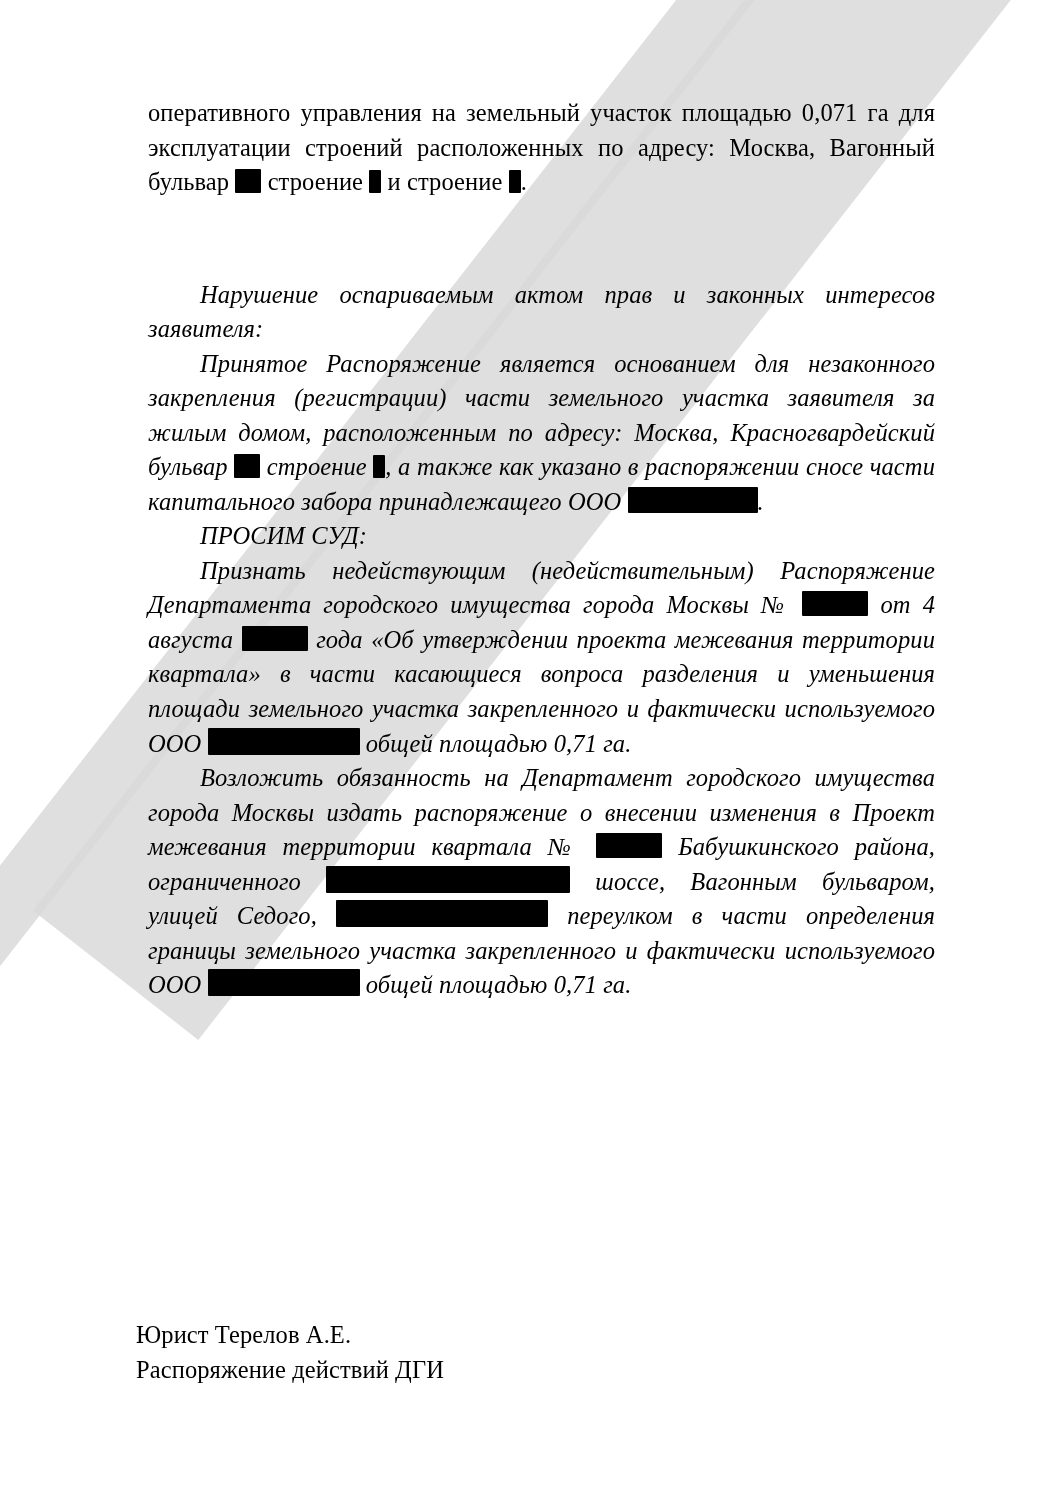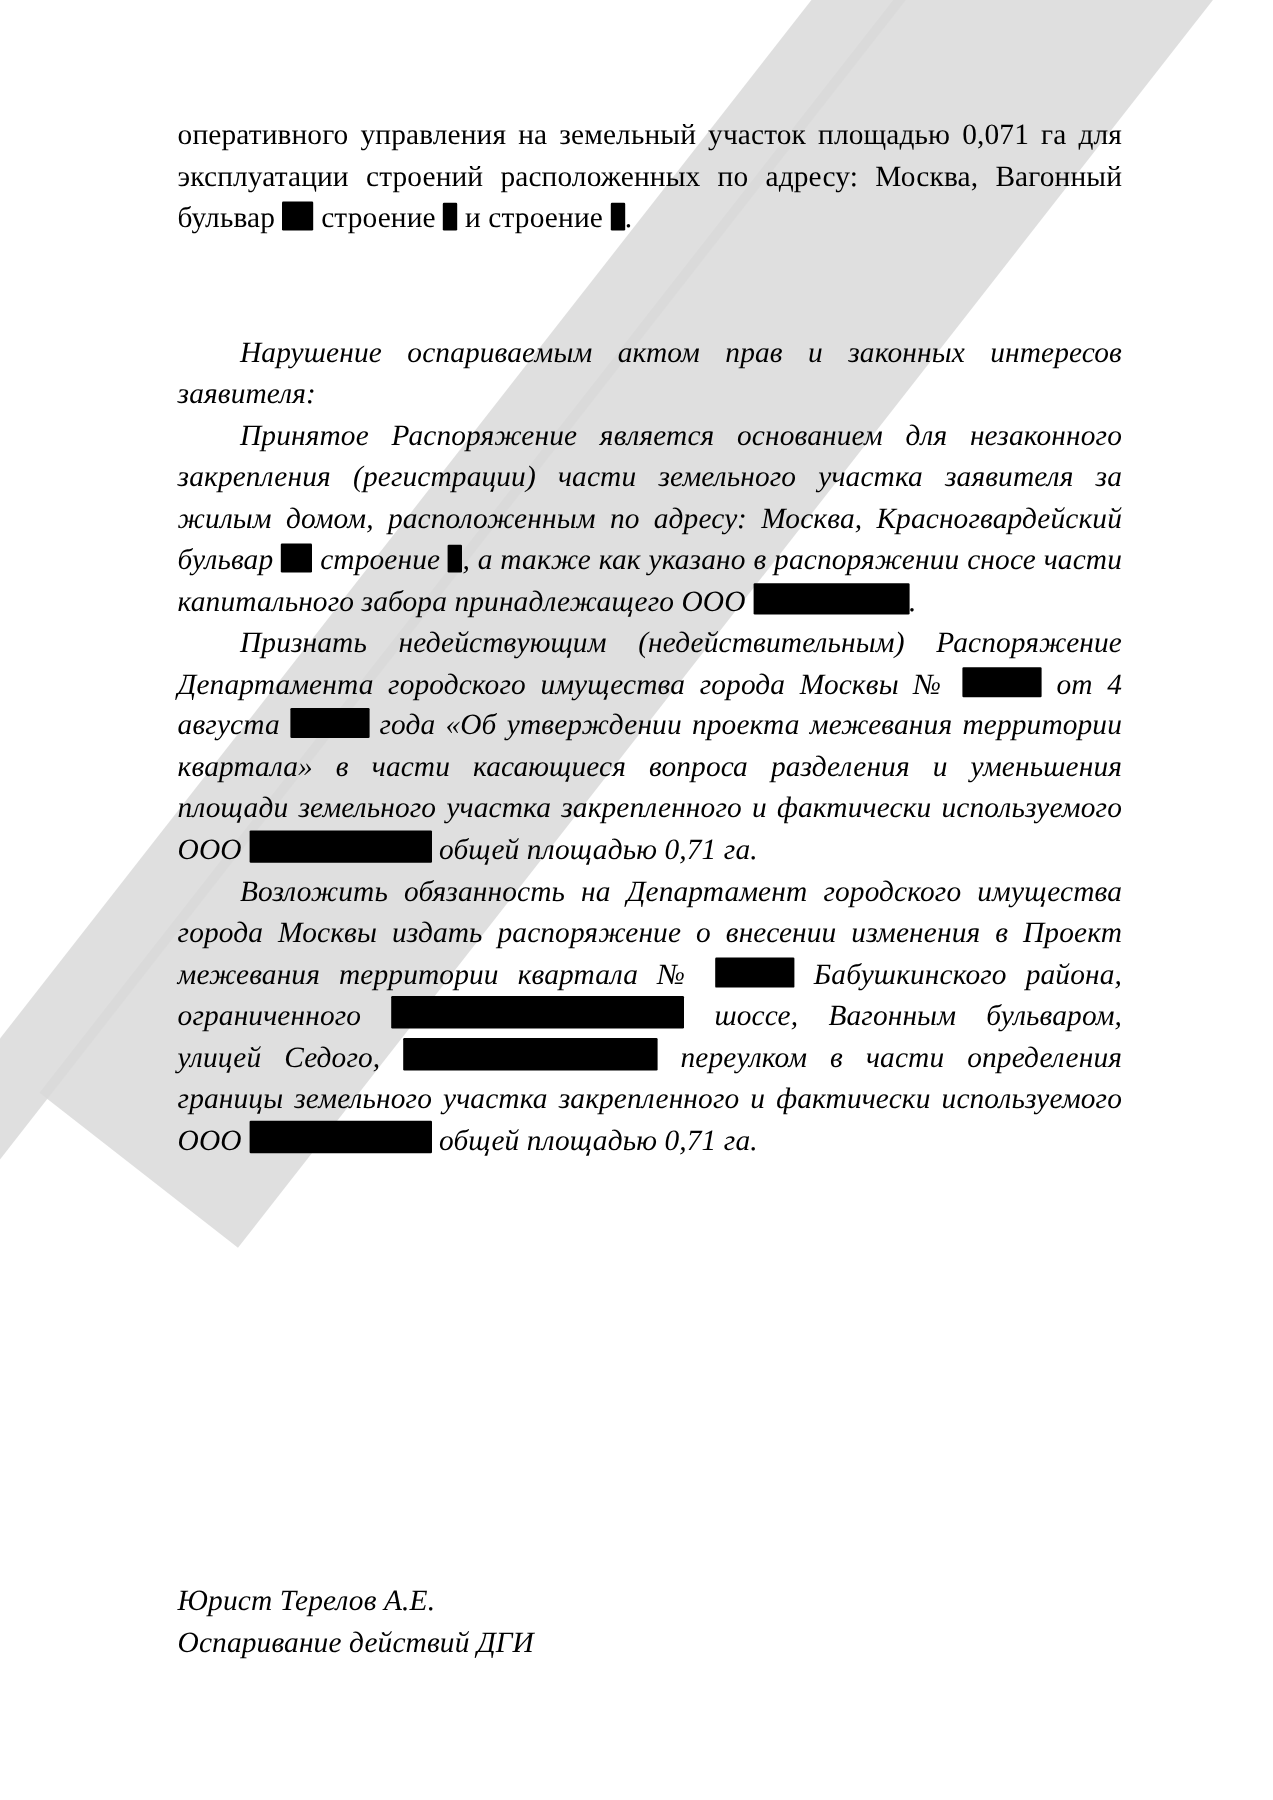--- a/index.html
+++ b/index.html
@@ -74,24 +74,23 @@
   }
   .r-xs { width: 12px; height: 23px; }
   .r-sm { width: 26px; height: 24px; }
   .r-md { width: 66px; height: 25px; }
   .r-lg { width: 130px; height: 26px; }
   .r-xl { width: 152px; height: 27px; }
   .r-wide { width: 212px; height: 27px; }
   .r-wider { width: 244px; height: 27px; }
   .signature {
     position: absolute;
-    left: 148px;
+    left: 136px;
     top: 1318px;
     z-index: 1;
-    font-style: italic;
   }
   .signature p {
     text-align: left;
     font-size: 24.5px;
     line-height: 1.42;
   }
 </style>
 </head>
 <body>
 
@@ -103,23 +102,24 @@
   </div>
 
   <div class="content">
 
     <p id="para-0"><span>оперативного управления на земельный участок площадью 0,071 га для эксплуатации строений расположенных по адресу: Москва, Вагонный бульвар </span><span class="redact r-sm"></span><span> строение </span><span class="redact r-xs"></span><span> и строение </span><span class="redact r-xs"></span><span>.</span></p>
 
     <div class="gap-lg"></div>
 
     <p class="indent" id="para-1"><span>Нарушение оспариваемым актом прав и законных интересов заявителя:</span></p>
     <p class="indent" id="para-2"><span>Принятое Распоряжение является основанием для незаконного закрепления (регистрации) части земельного участка заявителя за жилым домом, расположенным по адресу: Москва, Красногвардейский бульвар </span><span class="redact r-sm"></span><span> строение </span><span class="redact r-xs"></span><span>, а также как указано в распоряжении сносе части капитального забора принадлежащего ООО </span><span class="redact r-lg"></span><span>.</span></p>
+    <p class="indent" id="para-3"><span>ПРОСИМ СУД:</span></p>
     <p class="indent" id="para-4"><span>Признать недействующим (недействительным) Распоряжение Департамента городского имущества города Москвы № </span><span class="redact r-md"></span><span> от 4 августа </span><span class="redact r-md"></span><span> года «Об утверждении проекта межевания территории квартала» в части касающиеся вопроса разделения и уменьшения площади земельного участка закрепленного и фактически используемого ООО </span><span class="redact r-xl"></span><span> общей площадью 0,71 га.</span></p>
     <p class="indent" id="para-5"><span>Возложить обязанность на Департамент городского имущества города Москвы издать распоряжение о внесении изменения в Проект межевания территории квартала № </span><span class="redact r-md"></span><span> Бабушкинского района, ограниченного </span><span class="redact r-wider"></span><span> шоссе, Вагонным бульваром, улицей Седого, </span><span class="redact r-wide"></span><span> переулком в части определения границы земельного участка закрепленного и фактически используемого ООО </span><span class="redact r-xl"></span><span> общей площадью 0,71 га.</span></p>
 
   </div>
 
   <div class="signature">
     <p>Юрист Терелов А.Е.</p>
-    <p>Оспаривание действий ДГИ</p>
+    <p>Распоряжение действий ДГИ</p>
   </div>
 
 </div>
 
 </body></html>

